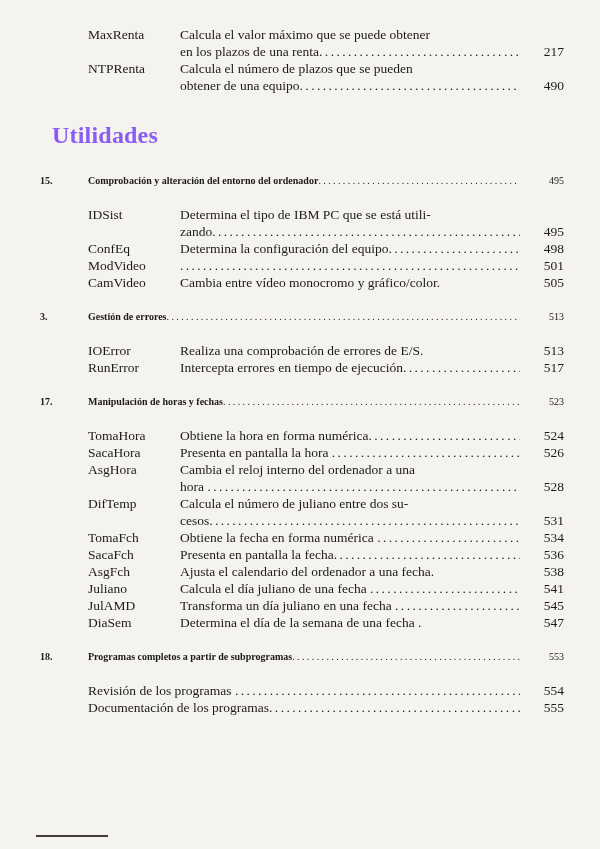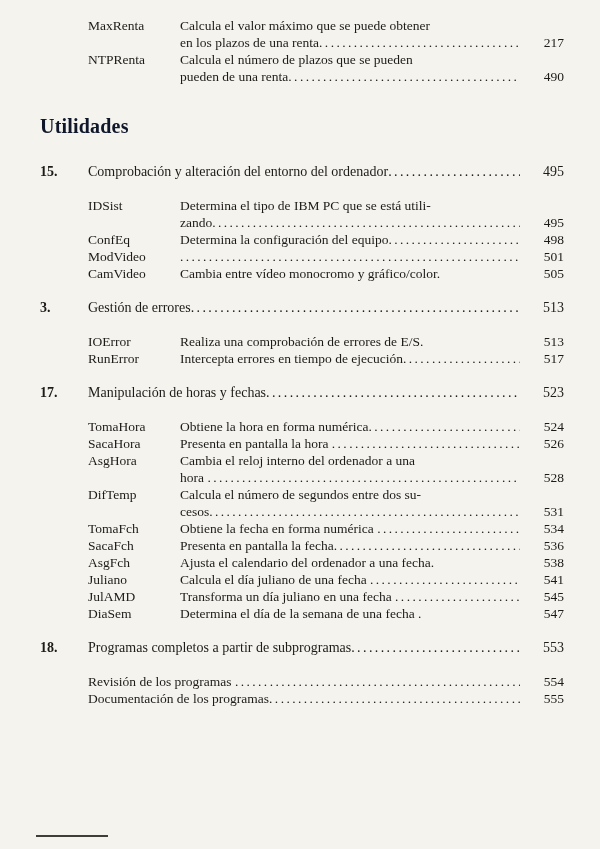--- a/index.html
+++ b/index.html
@@ -4,29 +4,29 @@
 <style>
   *{margin:0;padding:0;box-sizing:border-box}
   html,body{width:600px;height:849px}
   body{
     background:#f5f3ee;
     color:#1d1b18;
     font-family:"Liberation Serif","DejaVu Serif",serif;
     position:relative;
     overflow:hidden;
   }
-  .page{padding:17px 36px 0 40px}
+  .page{padding:26px 36px 0 40px}
   .section-heading{
-    font-size:20px;line-height:22px;font-weight:700;
-    margin:30px 0 26px;color:#0f172a;letter-spacing:.2px;
+    font-size:24px;line-height:22px;font-weight:700;
+    margin:30px 12px 26px;color:#8b5cf6;letter-spacing:.2px;
   }
-  .ch-row{display:flex;align-items:flex-start;font-size:14px;line-height:17px;margin-bottom:17px}
+  .ch-row{display:flex;align-items:flex-start;font-size:10px;line-height:17px;margin-bottom:17px}
   .ch-num{flex:none;width:48px;font-weight:700}
   .ch-mid{flex:1;min-width:0;display:flex;align-items:baseline}
-  .ch-title{flex:none;white-space:pre;font-weight:400}
+  .ch-title{flex:none;white-space:pre;font-weight:700}
   .dots{flex:1;min-width:8px;overflow:hidden;white-space:nowrap;letter-spacing:2.4px}
   .e-page{flex:none;width:44px;text-align:right}
   .entries{margin-left:48px;margin-bottom:17px}
   .entry{display:flex;align-items:flex-end;font-size:13.5px;line-height:17px}
   .e-name{flex:none;width:92px;align-self:flex-start}
   .e-desc{flex:1;min-width:0;display:block}
   .d-line{display:block}
   .d-line.lead{display:flex;align-items:center}
   .txt{flex:none;white-space:pre}
   .artifact{position:absolute;left:36px;bottom:12px;width:72px;height:2px;background:#403d38}
@@ -48,21 +48,21 @@
         </span>
       </span>
       <span class="e-page">217</span>
     </div>
 
     <div class="entry">
       <span class="e-name">NTPRenta</span>
       <span class="e-desc">
         <span class="d-line">Calcula el número de plazos que se pueden</span>
         <span class="d-line lead">
-          <span class="txt">pueden de una renta</span>
+          <span class="txt">obtener de una equipo</span>
           <span class="dots">................................................................................................</span>
         </span>
       </span>
       <span class="e-page">490</span>
     </div>
 
   </div>
 
   <h2 class="section-heading">Utilidades</h2>
 
@@ -193,21 +193,21 @@
           <span class="txt">hora </span>
           <span class="dots">................................................................................................</span>
         </span>
       </span>
       <span class="e-page">528</span>
     </div>
 
     <div class="entry">
       <span class="e-name">DifTemp</span>
       <span class="e-desc">
-        <span class="d-line">Calcula el número de segundos entre dos su-</span>
+        <span class="d-line">Calcula el número de juliano entre dos su-</span>
         <span class="d-line lead">
           <span class="txt">cesos</span>
           <span class="dots">................................................................................................</span>
         </span>
       </span>
       <span class="e-page">531</span>
     </div>
 
     <div class="entry">
       <span class="e-name">TomaFch</span>

